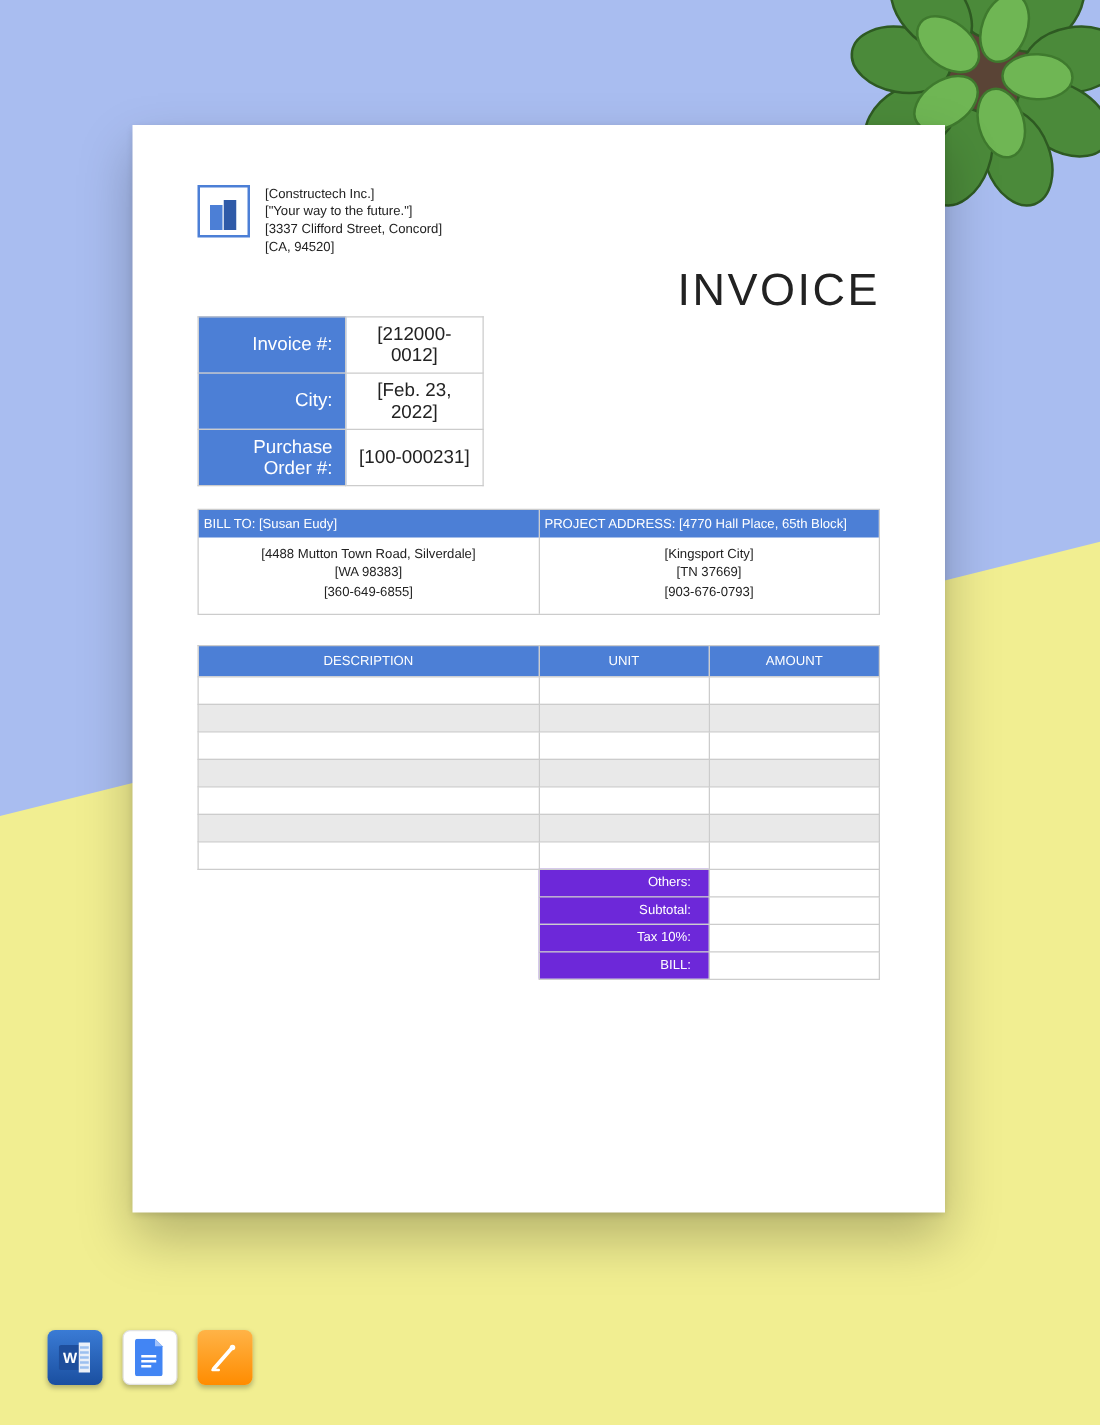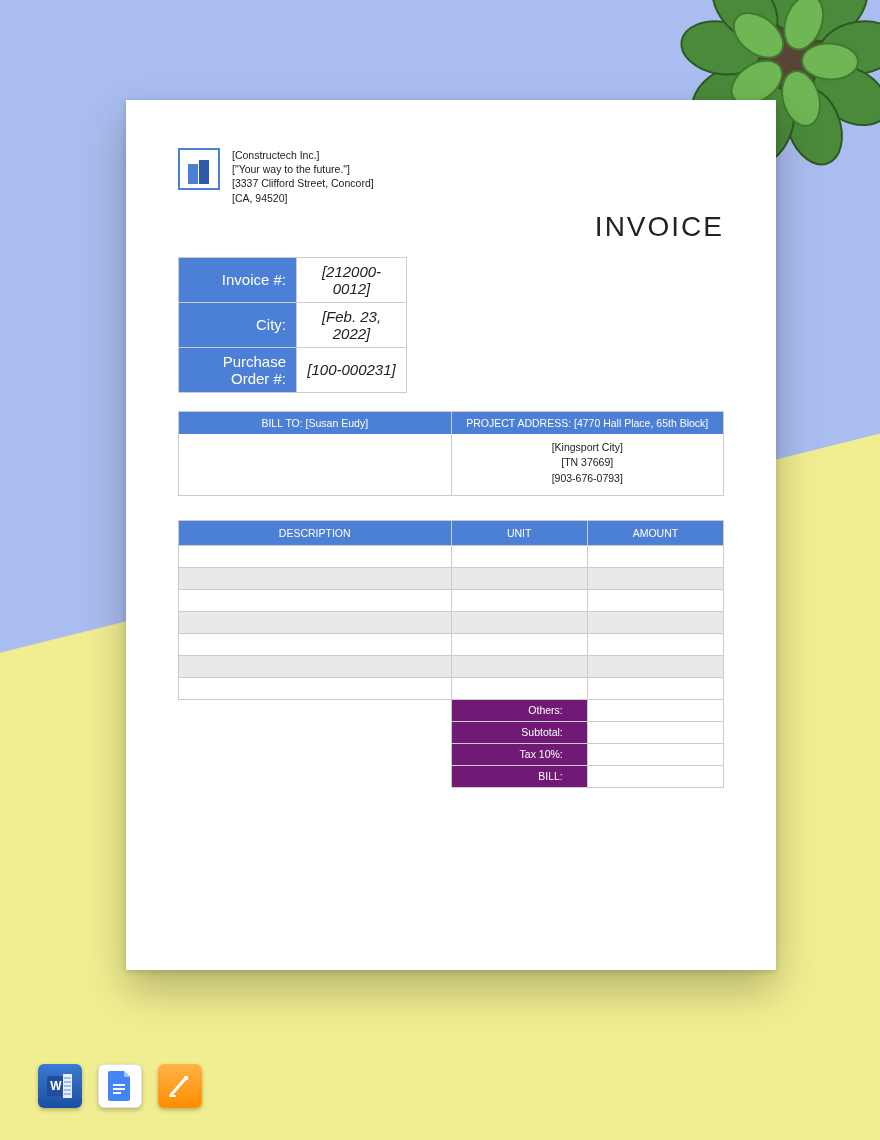--- a/index.html
+++ b/index.html
@@ -17,82 +17,81 @@
     position:absolute;
     left:-200px; right:-200px; bottom:-520px;
     height:1100px;
     background:#f1ee91;
     transform: rotate(-14deg);
   }
 
   
   .sheet {
     position:absolute;
-    left:126px; top:100px;
+    left:106px; top:100px;
     width:650px; height:870px;
     background:#fff;
     box-shadow: 0 20px 40px rgba(0,0,0,.25), 0 2px 6px rgba(0,0,0,.15);
     padding: 48px 52px 30px 52px;
     color:#222;
   }
 
   .header-row { display:flex; gap:12px; align-items:flex-start; }
   .logo-box {
     width:42px; height:42px;
     border:2px solid #4C7FD6;
     display:flex; align-items:flex-end; justify-content:center;
     padding-bottom:2px;
   }
   .comp-text { font-size:10.5px; line-height:1.35; }
 
   .invoice-title {
     text-align:right;
-    font-size:28px;
+    font-size:36px;
     letter-spacing:2px;
     font-weight:400;
     margin-top:6px;
-    margin-bottom:14px;
   }
 
   .meta-table { border-collapse:collapse; font-size:15px; }
   .meta-table td {
     border:1px solid #ccc;
     padding:5px 10px;
     height:24px;
   }
   .meta-table td.lbl {
     background:#4C7FD6; color:#fff; text-align:right; width:118px;
   }
-  .meta-table td.val { text-align:center; width:110px;font-style:italic; }
+  .meta-table td.val { text-align:center; width:110px; }
 
   .two-col {
     display:flex;
     margin-top:18px;
     border:1px solid #ccc;
     font-size:10.5px;
   }
   .two-col > div { flex:1; }
   .two-col > div:first-child { border-right:1px solid #ccc; }
   .hdrbar {
-    background:#4C7FD6; color:#fff; text-align:center;
+    background:#4C7FD6; color:#fff; text-align:left;
     padding:5px 4px; font-size:10.5px;
   }
   .addr { text-align:center; padding:6px 6px 8px; line-height:1.5; }
 
   .items {
     width:100%; border-collapse:collapse; margin-top:24px; font-size:10.5px;
   }
   .items th {
     background:#4C7FD6; color:#fff; font-weight:400;
     padding:6px 4px; border:1px solid #ccc; text-align:center;margin-left:24px;
   }
   .items td { border:1px solid #ccc; height:22px; }
   .items tr.alt td { background:#e9e9e9; }
   .items td.totlbl {
-    background:#701a75; color:#fff; text-align:right; padding-right:24px;
+    background:#6d28d9; color:#fff; text-align:right; padding-right:14px;
   }
   .items td.noborder { border:none; }
 
   .footer-text { font-size:11px; line-height:1.55; margin-top:22px; }
 
   
   .plant {
     position:absolute; top:-70px; right:-40px;
     width:260px; height:260px;
   }
@@ -174,20 +173,25 @@
     <tr>
       <td class="lbl">Purchase Order #:</td>
       <td class="val">[100-000231]</td>
     </tr>
   </tbody>
     </table>
 
   <div class="two-col">
     <div>
       <div class="hdrbar">BILL TO: [Susan Eudy]</div>
+      <div class="addr">
+        <div>[4488 Mutton Town Road, Silverdale]</div>
+        <div>[WA 98383]</div>
+        <div>[360-649-6855]</div>
+      </div>
     </div>
     <div>
       <div class="hdrbar">PROJECT ADDRESS: [4770  Hall Place, 65th Block]</div>
       <div class="addr">
         <div>[Kingsport City]</div>
         <div>[TN 37669]</div>
         <div>[903-676-0793]</div>
       </div>
     </div>
   </div>

